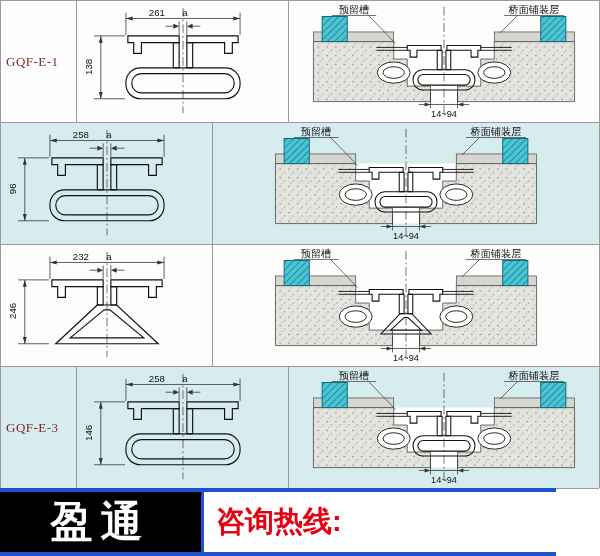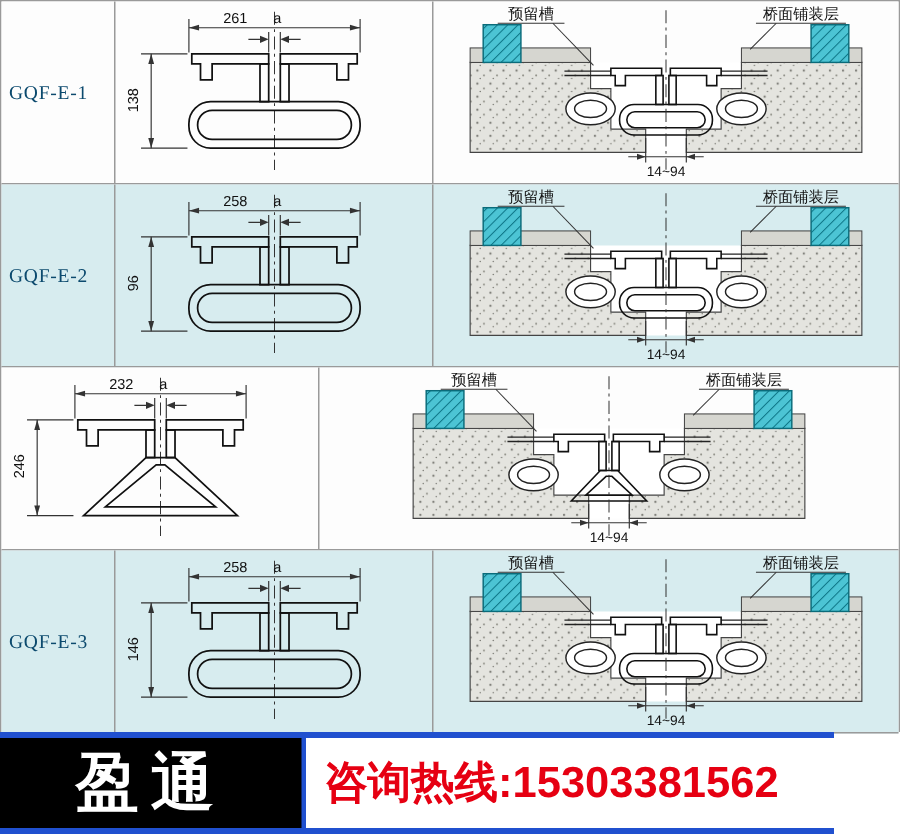--- a/index.html
+++ b/index.html
@@ -4,21 +4,21 @@
 <style>
   html,body{margin:0;padding:0;background:#ffffff;}
   .page{position:relative;width:600px;height:556px;overflow:hidden;background:#ffffff;
         font-family:"Liberation Sans",sans-serif;}
   .grid{position:absolute;top:0;left:0;width:600px;height:488px;box-sizing:border-box;
         border:1px solid #9a9a9a;border-bottom:none;}
   .row{display:flex;height:122px;box-sizing:border-box;border-bottom:1px solid #9a9a9a;background:#fdfdfd;}
   .row.tint{background:#d7ecef;}
   .cell{box-sizing:border-box;}
   .cell-model{width:76px;border-right:1px solid #9a9a9a;display:flex;align-items:center;padding-left:5px;}
-  .model{font-family:"Liberation Serif",serif;font-size:13px;color:#0c4a6e;letter-spacing:.5px;white-space:nowrap;text-align:right;}
+  .model{font-family:"Liberation Serif",serif;font-size:13px;color:#7f1d1d;letter-spacing:.5px;white-space:nowrap;text-align:right;}
   .cell-section{width:212px;border-right:1px solid #9a9a9a;display:flex;align-items:center;justify-content:center;}
   .cell-install{flex:1;display:flex;align-items:flex-start;justify-content:center;}
   svg{display:block;}
   svg text{font-family:"Liberation Sans",sans-serif;fill:#111;}
   .prof{fill:none;stroke:#111;stroke-width:1.2;}
   .dims line{stroke:#333;stroke-width:.8;}
   .dims polygon{fill:#333;stroke:none;}
   .cl{stroke:#333;stroke-width:.7;stroke-dasharray:9 3 2 3;}
   .ldr{stroke:#333;stroke-width:.7;}
   .banner{position:absolute;left:0;top:488px;width:556px;height:68px;box-sizing:border-box;
@@ -123,23 +123,20 @@
               <line x1="164" y1="107" x2="176" y2="107"></line>
             <polygon points="136,107 130,105 130,109"></polygon>
               <polygon points="164,107 170,105 170,109"></polygon>
           </g>
           <text x="150" y="120" text-anchor="middle" font-size="9.5">14~94</text>
         </svg>
       </div>
     </div>
 
     <div class="row tint">
-      <div class="cell cell-model">
-        <span class="model">GQF-E-2</span>
-      </div>
       <div class="cell cell-section">
         <svg width="204" height="118" viewBox="0 0 210 122">
           <line class="cl" x1="105" y1="5" x2="105" y2="114"></line>
           <g class="prof">
             <path d="M48,34 H101 V41 H62 V52 H54 V41 H48 Z"></path>
             <path d="M162,34 H109 V41 H148 V52 H156 V41 H162 Z"></path>
             <rect x="95" y="41" width="6" height="26"></rect>
             <rect x="109" y="41" width="6" height="26"></rect>
             <rect x="46" y="67" width="118" height="32" rx="15"></rect>
             <rect x="52" y="73" width="106" height="20" rx="10"></rect>
@@ -413,16 +410,15 @@
         </svg>
       </div>
     </div>
 
   </div>
 
   <div class="banner">
     <div class="logo">盈通</div>
     <div class="hotline">
       <span>咨询热线:</span>
-        <span>15303381562</span>
     </div>
   </div>
 </div>
 
 </body></html>

